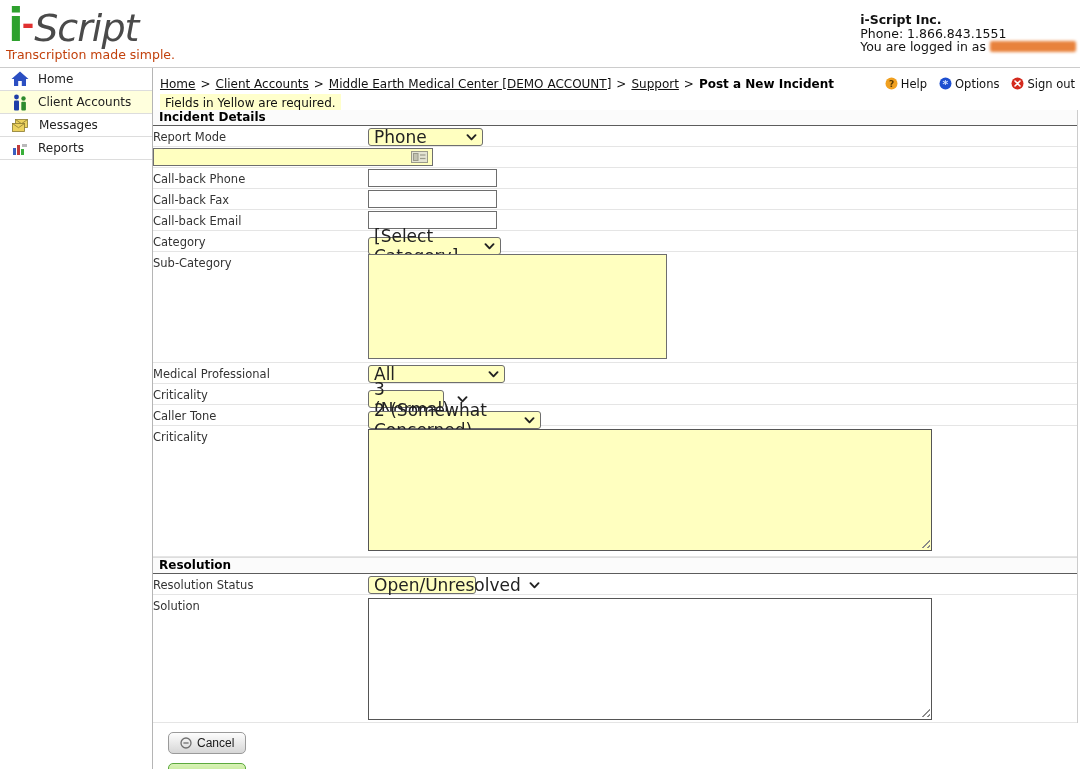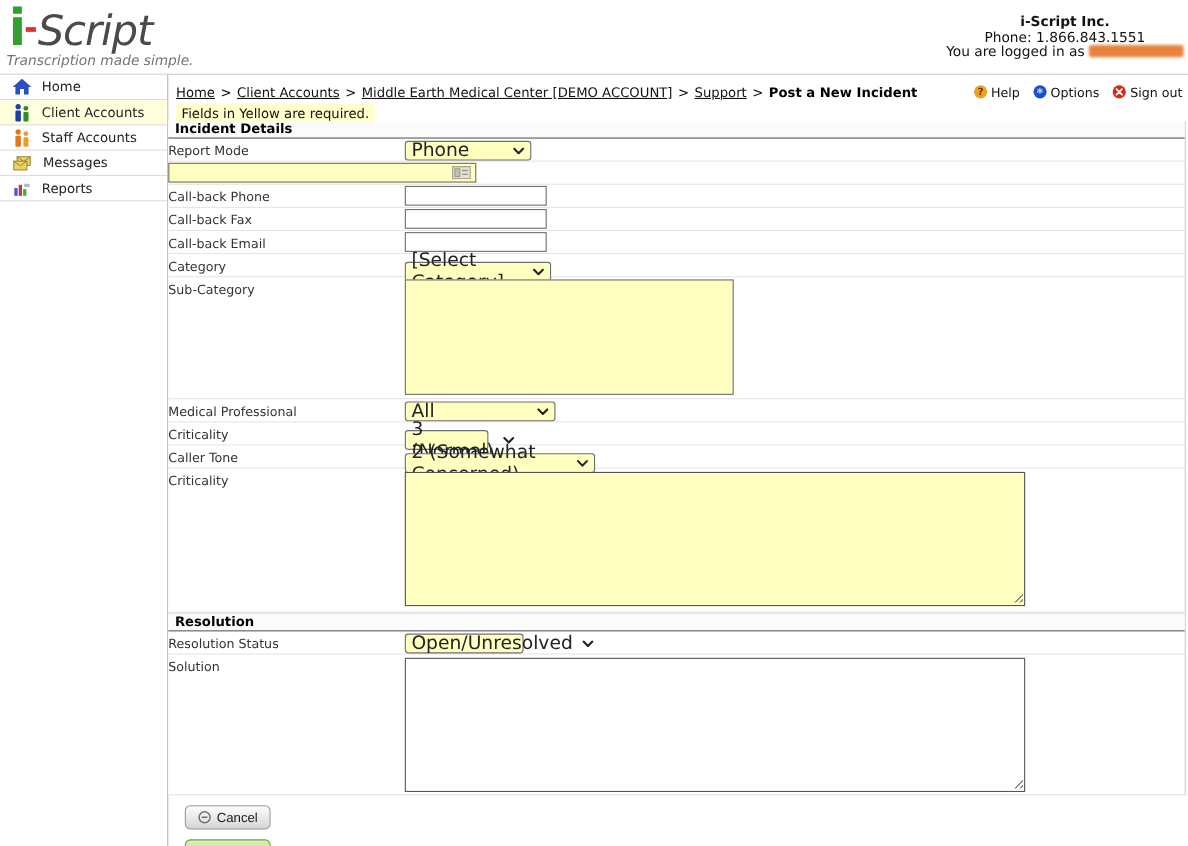--- a/index.html
+++ b/index.html
@@ -13,22 +13,22 @@
     position: relative;
     overflow: hidden;
   }
 
   
   .header { position:absolute; top:0; left:0; width:1080px; height:68px; background:#fff; border-bottom:1px solid #ccc; }
   .logo { position:absolute; left:8px; top:-2px; white-space:nowrap; }
   .logo-i { font-size:46px; font-weight:bold; color:#2ea12e; font-style:normal; letter-spacing:-2px; }
   .logo-dash { font-size:30px; font-weight:bold; color:#e03030; vertical-align:6px; }
   .logo-script { font-size:38px; font-style:italic; color:#4a4a4a; letter-spacing:-1px; }
-  .tagline { position:absolute; left:6px; top:47px; font-style:italic; color:#737373; font-size:12.5px; }
-  .hdr-right { position:absolute; right:4px; top:13px; text-align:center; font-size:12.5px; line-height:13.5px; color:#111; }
+  .tagline { position:absolute; left:6px; top:47px; color:#c2410c; font-size:12.5px; }
+  .hdr-right { position:absolute; right:4px; top:13px; text-align:left; font-size:12.5px; line-height:13.5px; color:#111; }
   .hdr-company { font-weight:bold; }
   .blur-user { display:inline-block; width:86px; height:11px; background:#e8823c; filter:blur(1.5px); border-radius:2px; vertical-align:-1px; }
 
   
   .sidebar { position:absolute; left:0; top:68px; width:153px; height:701px; background:#fff; border-right:1px solid #b5b5b5; }
   .side-item { height:23px; display:flex; align-items:center; gap:9px; padding-left:11px; border-bottom:1px solid #ddd; font-size:12px; color:#222; cursor:pointer; }
   .side-item.selected { background:#ffffdd; }
   .side-item svg { flex:none; }
 
   
@@ -103,29 +103,20 @@
     <span>Home</span>
   </div>
   <div class="side-item selected">
     <svg width="18" height="17" viewBox="0 0 18 17">
       <circle cx="5.5" cy="3" r="2.4" fill="#1f3fa8"></circle>
         <rect x="3" y="6.5" width="5" height="10" rx="1" fill="#1f3fa8"></rect>
       <circle cx="12.5" cy="4.5" r="2.2" fill="#2e8b2e"></circle>
         <rect x="10.3" y="7.8" width="4.6" height="8.7" rx="1" fill="#2e8b2e"></rect>
     </svg>
     <span>Client Accounts</span>
-  </div>
-  <div class="side-item">
-    <svg width="18" height="17" viewBox="0 0 18 17">
-      <circle cx="5.5" cy="3" r="2.4" fill="#e07818"></circle>
-        <rect x="3" y="6.5" width="5" height="10" rx="1" fill="#e07818"></rect>
-      <circle cx="12.5" cy="4.5" r="2.2" fill="#ef9b30"></circle>
-        <rect x="10.3" y="7.8" width="4.6" height="8.7" rx="1" fill="#ef9b30"></rect>
-    </svg>
-    <span>Staff Accounts</span>
   </div>
   <div class="side-item">
     <svg width="19" height="16" viewBox="0 0 19 16">
       <g stroke="#8a7a30" stroke-width="0.8" fill="#ecd25e">
         <rect x="4.5" y="2.5" width="12" height="8"></rect>
           <path d="M4.5 2.5 l6 4.2 6 -4.2" fill="none"></path>
         <rect x="1.5" y="6.5" width="12" height="8"></rect>
           <path d="M1.5 6.5 l6 4.2 6 -4.2" fill="none"></path>
       </g>
     </svg>

